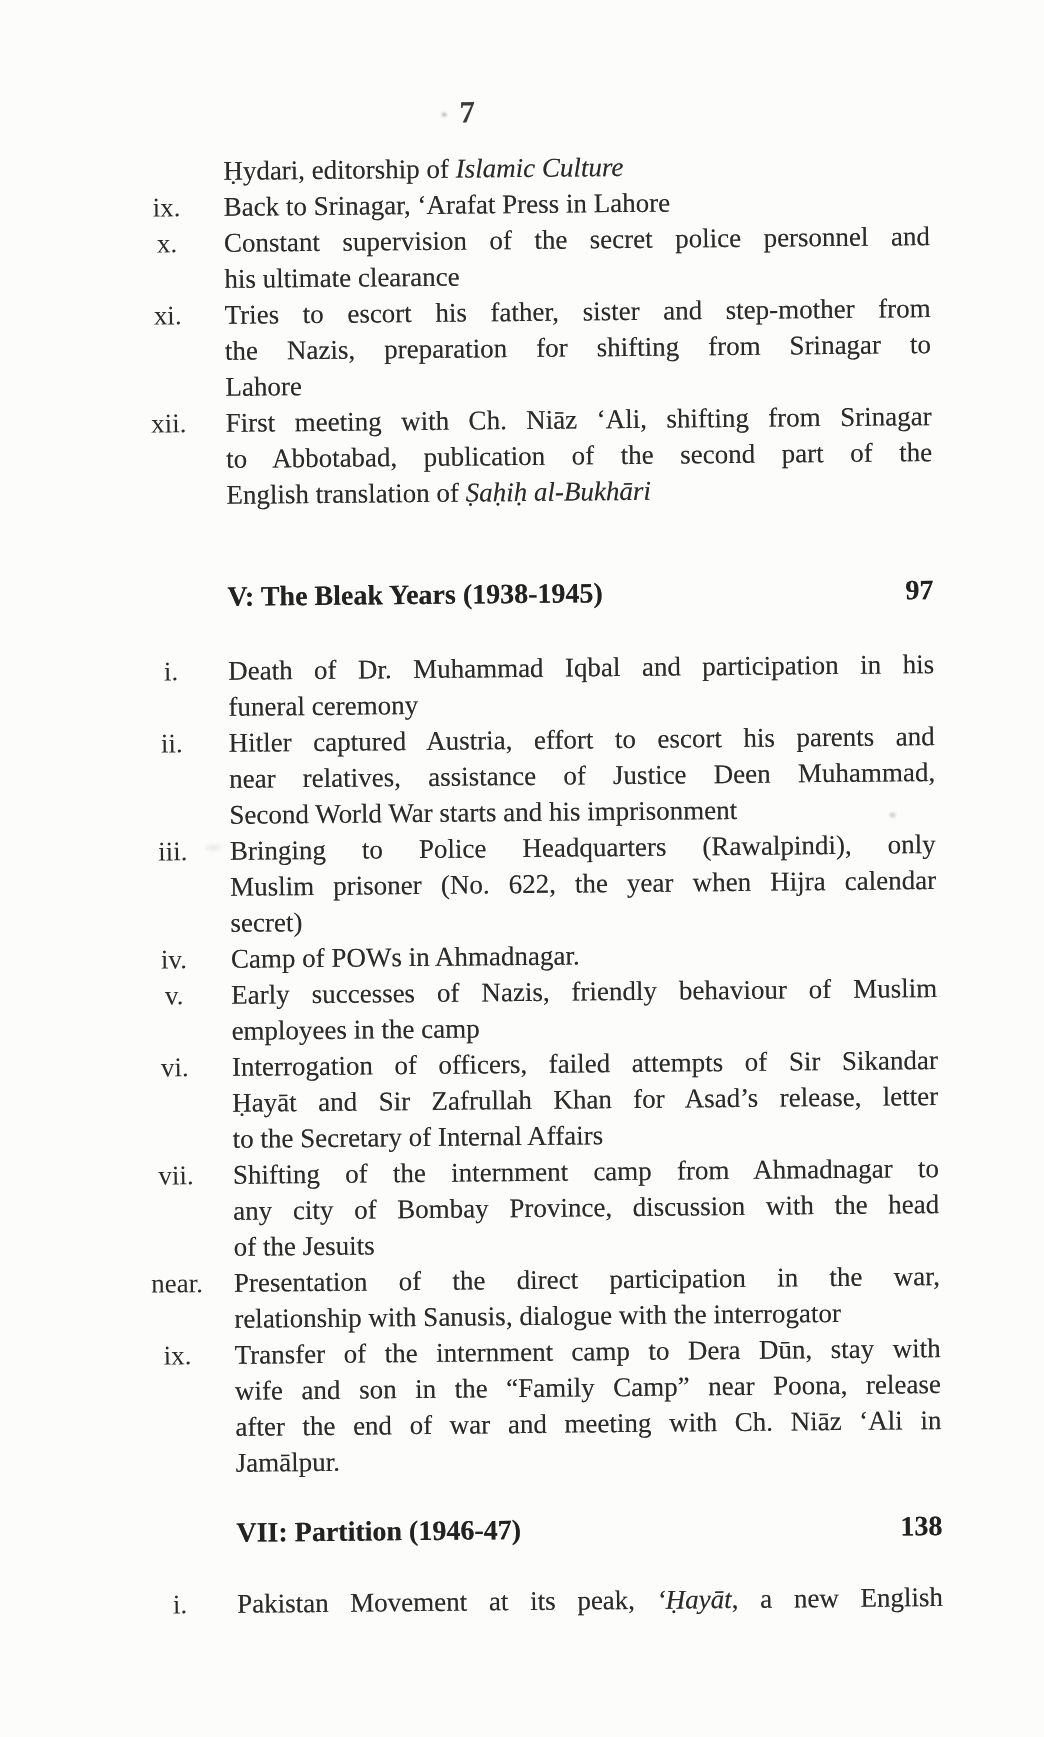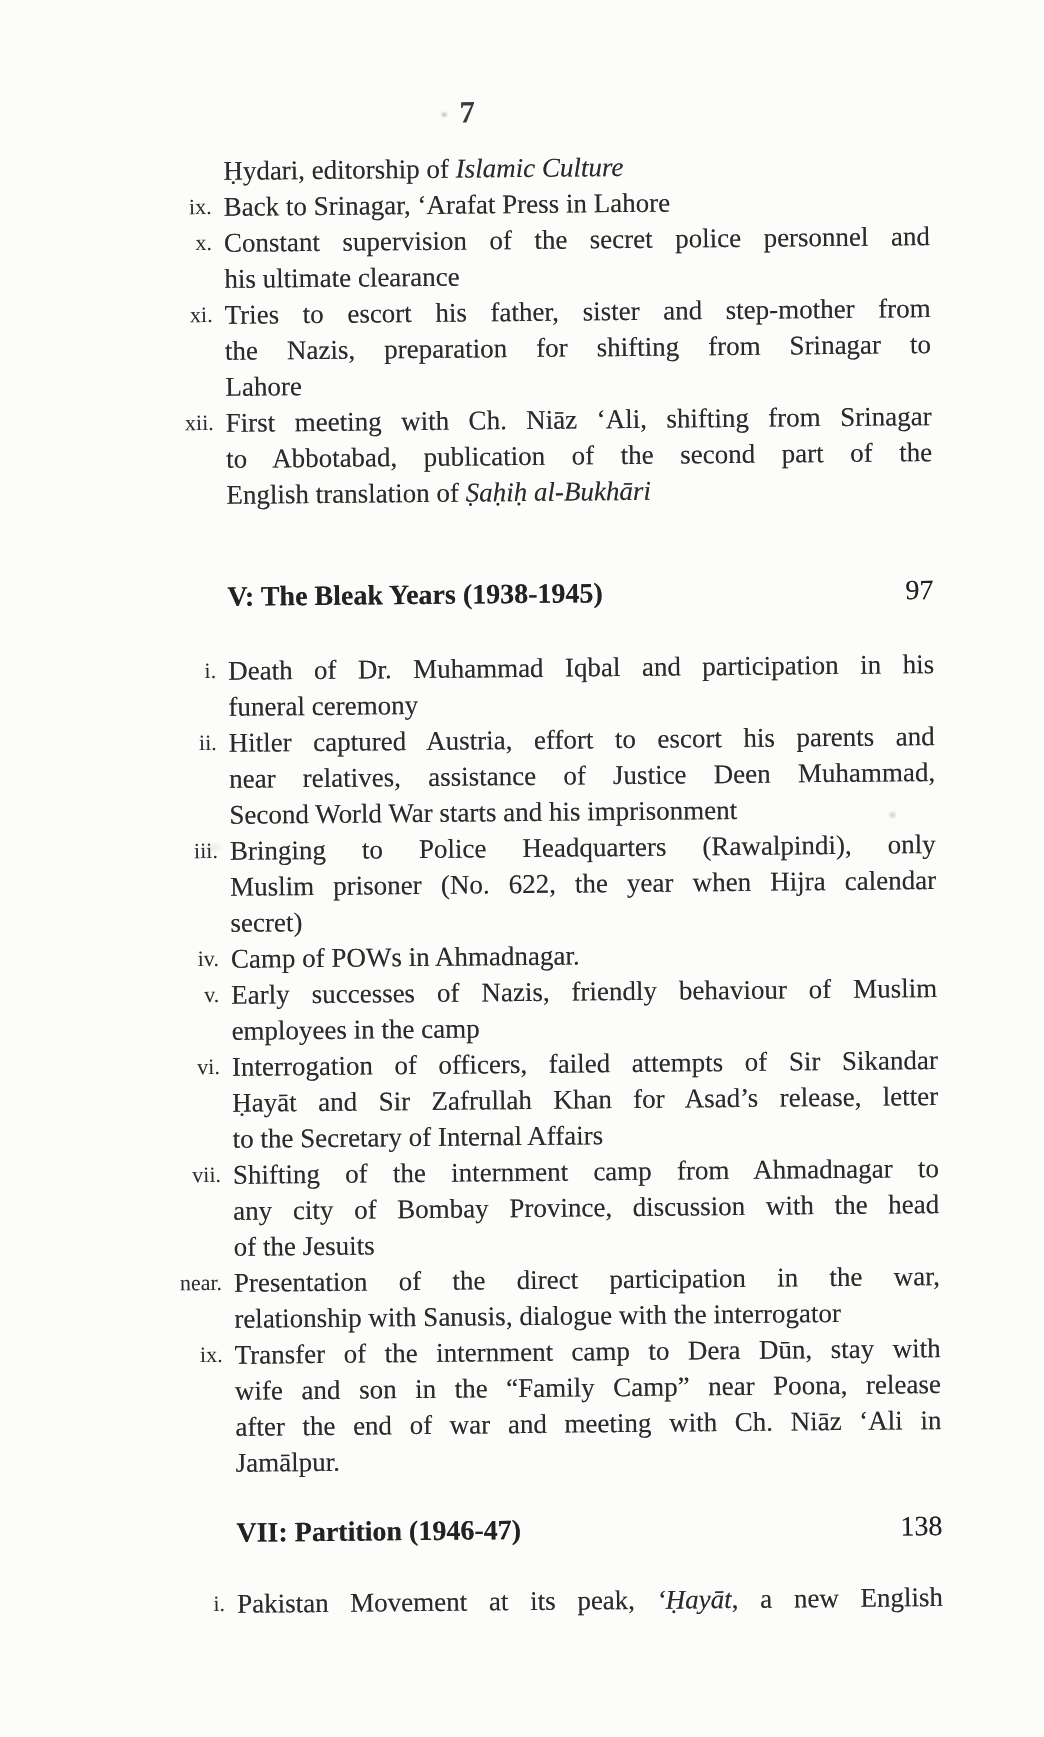--- a/index.html
+++ b/index.html
@@ -21,40 +21,40 @@
     text-align:center;
     font-size:31px;font-weight:700;color:#3a3a3a;
     letter-spacing:1px;
   }
   .content{
     position:absolute;left:230px;top:150px;width:706px;
   }
   .item{position:relative;}
   .num{
     position:absolute;left:-102px;top:0;width:90px;
-    font-size:22px;line-height:36px;text-align:right;
+    font-size:27px;line-height:36px;text-align:center;
     color:#2b2b2b;
   }
   .line{
     font-size:27px;line-height:36px;
     text-align:justify;
     color:#2b2b2b;
     text-shadow:0 0 0.5px rgba(40,40,40,0.55);
   }
   .line.j{text-align-last:justify;word-spacing:-3px;}
   .line.l{text-align-last:left;}
   .it{font-style:italic;}
   .heading{
     display:flex;justify-content:space-between;align-items:baseline;
     font-size:28px;line-height:36px;font-weight:700;color:#222;
     text-shadow:0 0 0.5px rgba(30,30,30,0.6);
   }
   .heading.h1{margin-top:66px;margin-bottom:38px;}
   .heading.h2{margin-top:34px;margin-bottom:35px;}
-  .heading .pg{font-weight:400;}
+  .heading .pg{font-weight:700;}
   
   .speck{position:absolute;border-radius:50%;pointer-events:none;}
   .s1{left:449px;top:112px;width:5px;height:4px;background:rgba(60,60,60,0.35);filter:blur(1px);}
   .s2{left:206px;top:842px;width:16px;height:5px;background:rgba(80,80,80,0.12);filter:blur(2px);}
   .s3{left:890px;top:816px;width:6px;height:5px;background:rgba(80,80,80,0.25);filter:blur(1px);}
 </style>
 </head>
 <body>
 
 <div class="page">

